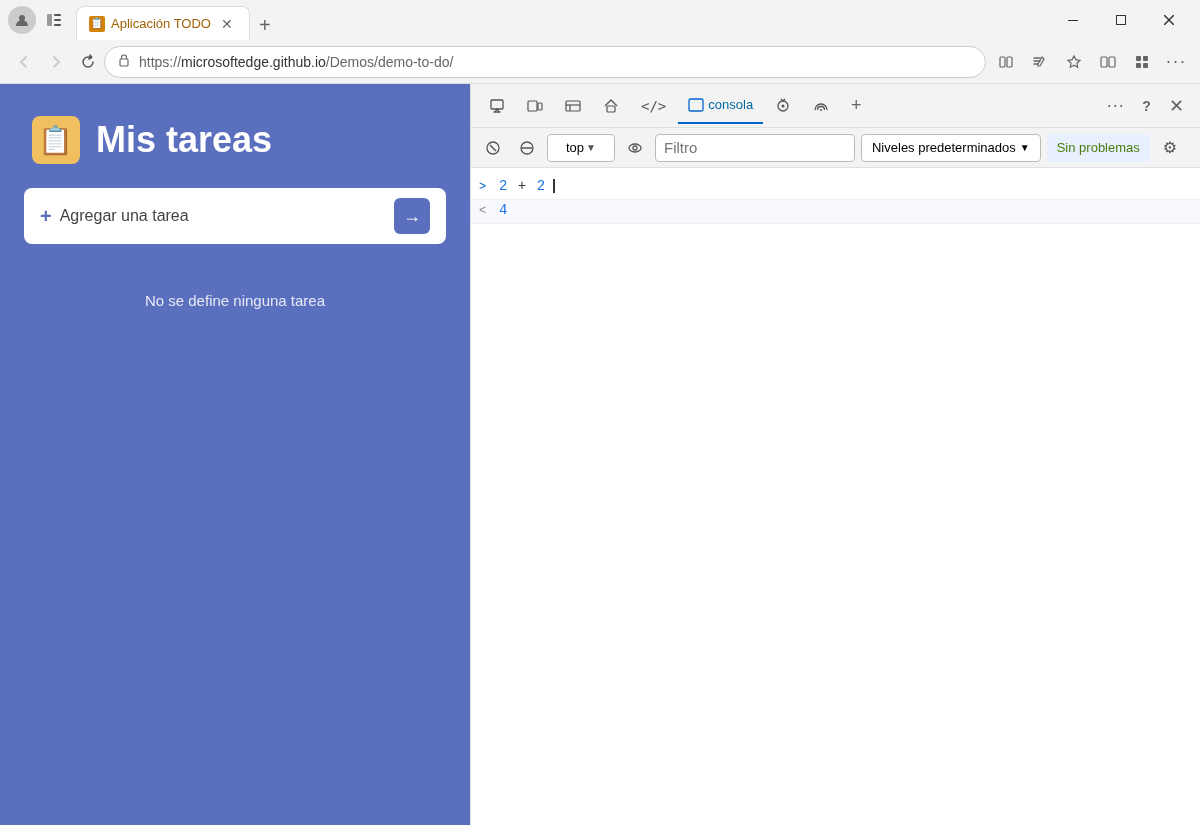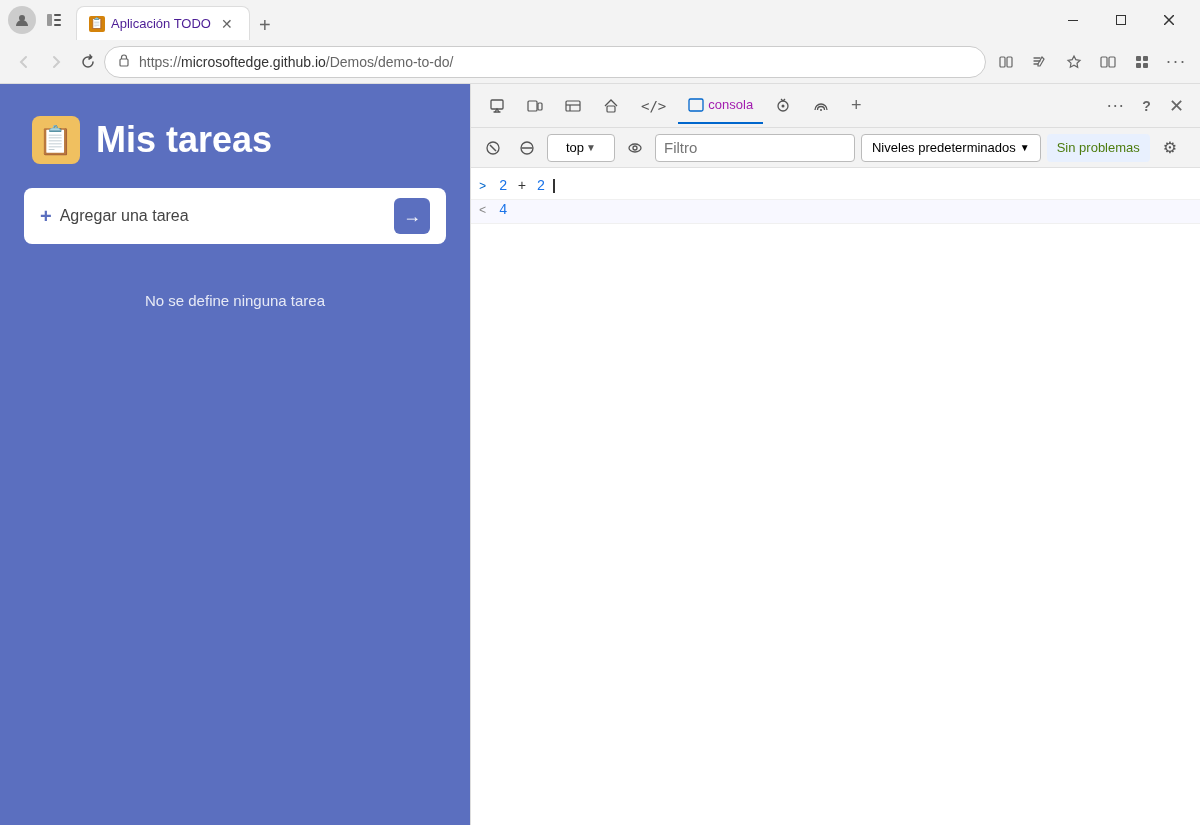--- a/index.html
+++ b/index.html
@@ -8,21 +8,21 @@
     
     .browser-frame { width: 1200px; height: 825px; display: flex; flex-direction: column; background: #f3f3f3; }
 
     
     .title-bar { height: 40px; background: #f3f3f3; display: flex; align-items: center; padding: 0 8px; gap: 4px; }
     .title-bar-profile { width: 28px; height: 28px; background: #ccc; border-radius: 50%; display: flex; align-items: center; justify-content: center; cursor: pointer; }
     .title-bar-sidebar-btn { width: 28px; height: 28px; display: flex; align-items: center; justify-content: center; cursor: pointer; border-radius: 4px; }
     .tabs-area { flex: 1; display: flex; align-items: flex-end; padding-left: 4px; height: 100%; }
     .tab { display: flex; align-items: center; gap: 6px; padding: 6px 12px; background: white; border-radius: 8px 8px 0 0; border: 1px solid #ddd; border-bottom: none; height: 34px; min-width: 160px; max-width: 220px; cursor: pointer; font-size: 13px; }
     .tab-icon { width: 16px; height: 16px; background: #d4830a; border-radius: 2px; display: flex; align-items: center; justify-content: center; flex-shrink: 0; }
-    .tab-title { flex: 1; overflow: hidden; text-overflow: ellipsis; white-space: nowrap; font-size: 13px; color: #4c1d95; }
+    .tab-title { flex: 1; overflow: hidden; text-overflow: ellipsis; white-space: nowrap; font-size: 13px; color: #a16207; }
     .tab-close { width: 20px; height: 20px; display: flex; align-items: center; justify-content: center; border-radius: 4px; cursor: pointer; font-size: 14px; color: #666; }
     .tab-new { width: 30px; height: 30px; display: flex; align-items: center; justify-content: center; cursor: pointer; font-size: 20px; color: #666; border-radius: 4px; }
     .window-controls { display: flex; gap: 2px; margin-left: auto; }
     .win-btn { width: 46px; height: 32px; display: flex; align-items: center; justify-content: center; cursor: pointer; font-size: 12px; color: #333; }
 
     
     .nav-bar { height: 44px; background: #f3f3f3; display: flex; align-items: center; padding: 0 8px; border-bottom: 1px solid #ddd; }
     .nav-btn { width: 32px; height: 32px; display: flex; align-items: center; justify-content: center; cursor: pointer; border-radius: 4px; color: #666; font-size: 16px; }
     .nav-btn.disabled { color: #ccc; cursor: default; }
     .address-bar { flex: 1; height: 32px; background: white; border: 1px solid #ccc; border-radius: 16px; display: flex; align-items: center; padding: 0 12px; gap: 8px; }
@@ -233,21 +233,21 @@
           <svg width="16" height="16" viewBox="0 0 16 16" fill="none">
               <path d="M2 8L8 2l6 6" stroke="#555" stroke-width="1.3"></path>
               <rect x="4" y="8" width="8" height="6" rx="1" stroke="#555" stroke-width="1.2"></rect>
             </svg>
         </div>
         <div class="devtools-tab-btn" style="font-family:monospace; font-size:14px; color:#555;">&lt;/&gt;</div>
         <div class="devtools-tab-btn active">
           <svg width="16" height="16" viewBox="0 0 16 16" fill="none">
               <rect x="1" y="2" width="14" height="12" rx="1.5" stroke="#0066cc" stroke-width="1.3"></rect>
             </svg>
-          <span style="color:#a21caf; font-size:13px;">consola</span>
+          <span style="color:#0369a1; font-size:13px;">consola</span>
         </div>
         <div class="devtools-tab-btn">
           <svg width="16" height="16" viewBox="0 0 16 16" fill="none">
               <circle cx="8" cy="8" r="5" stroke="#555" stroke-width="1.3"></circle>
               <line x1="8" y1="3" x2="6" y2="1" stroke="#555" stroke-width="1.2"></line>
               <line x1="8" y1="3" x2="10" y2="1" stroke="#555" stroke-width="1.2"></line>
               <circle cx="8" cy="8" r="1.5" fill="#555"></circle>
             </svg>
         </div>
         <div class="devtools-tab-btn">

